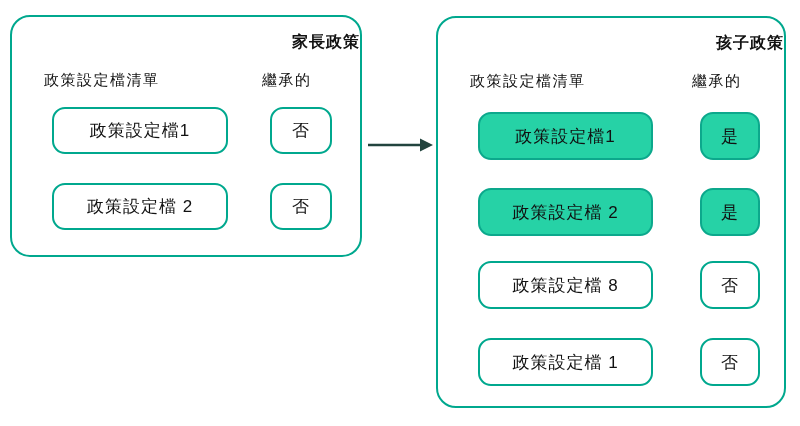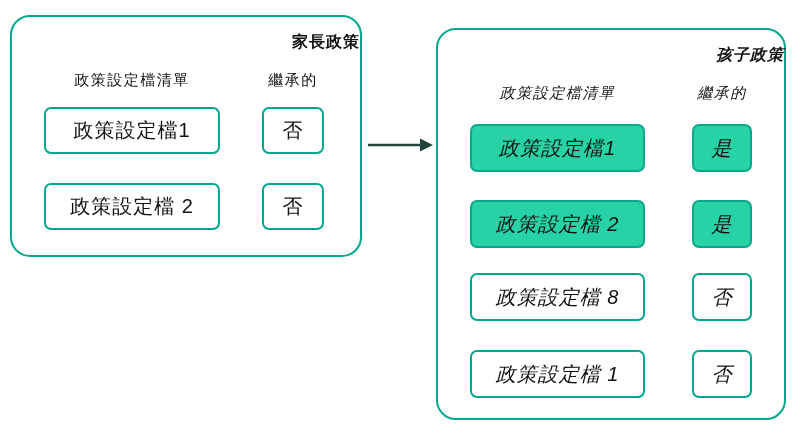--- a/index.html
+++ b/index.html
@@ -25,49 +25,49 @@
     position: absolute;
     background: #ffffff;
     border: 2.5px solid var(--teal-border);
     border-radius: 20px;
   }
   .panel-parent {
     left: 10px; top: 15px;
     width: 352px; height: 242px;
   }
   .panel-child {
-    left: 436px; top: 28px;
-    width: 350px; height: 392px; font-style: italic;
+    left: 436px; top: 16px;
+    width: 350px; height: 392px;
   }
   .panel-title {
     position: absolute;
     top: 15px; left: 0; right: 0;
     text-align: right;
     font-size: 16px;
     font-weight: bold;
     letter-spacing: 1px;
   }
   .col-header {
     position: absolute;
-    text-align: center;
     font-size: 15px;
     letter-spacing: 1.5px;
     white-space: nowrap;
   }
   .pill {
     position: absolute;
     display: flex;
     align-items: center;
     justify-content: center;
     background: #ffffff;
     border: 2px solid var(--teal-border);
-    border-radius: 7px;
-    font-size: 20px;
+    border-radius: 13px;
+    font-size: 17px;
     letter-spacing: 1px;
     white-space: nowrap;
+    margin-left: 8px;
   }
   .pill.filled {
     background: var(--green-fill);
     border-color: #0CA88C;
   }
   
   .panel-parent .hdr-profile { left: 32px; width: 176px; top: 54px; }
   .panel-parent .hdr-inherited { left: 250px; width: 62px; top: 54px; }
   .panel-parent .pill-profile { left: 32px; width: 176px; height: 47px; }
   .panel-parent .pill-inherited { left: 250px; width: 62px; height: 47px; }

